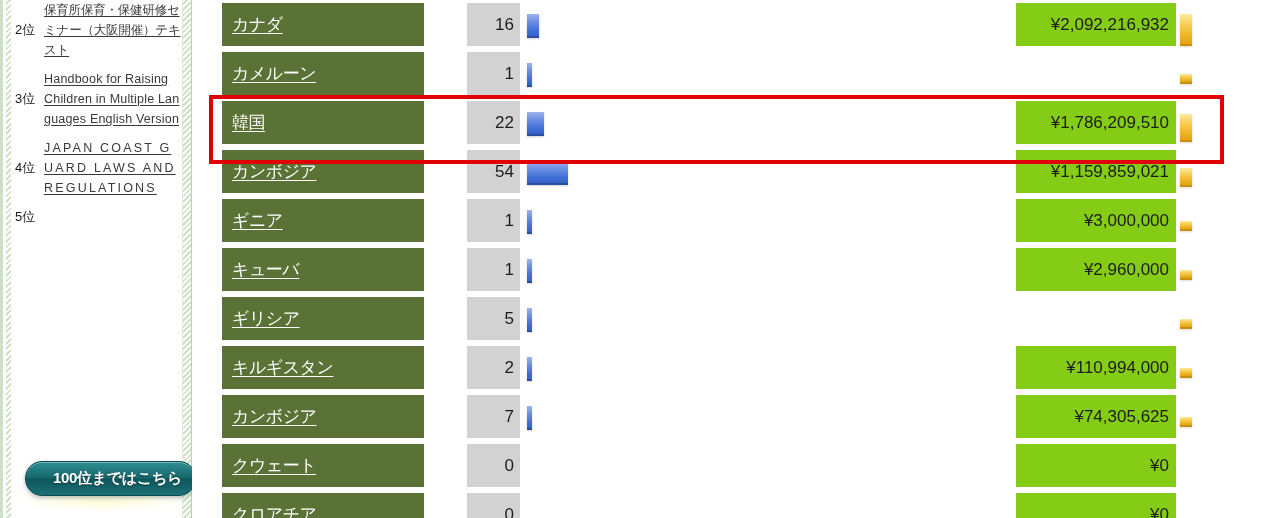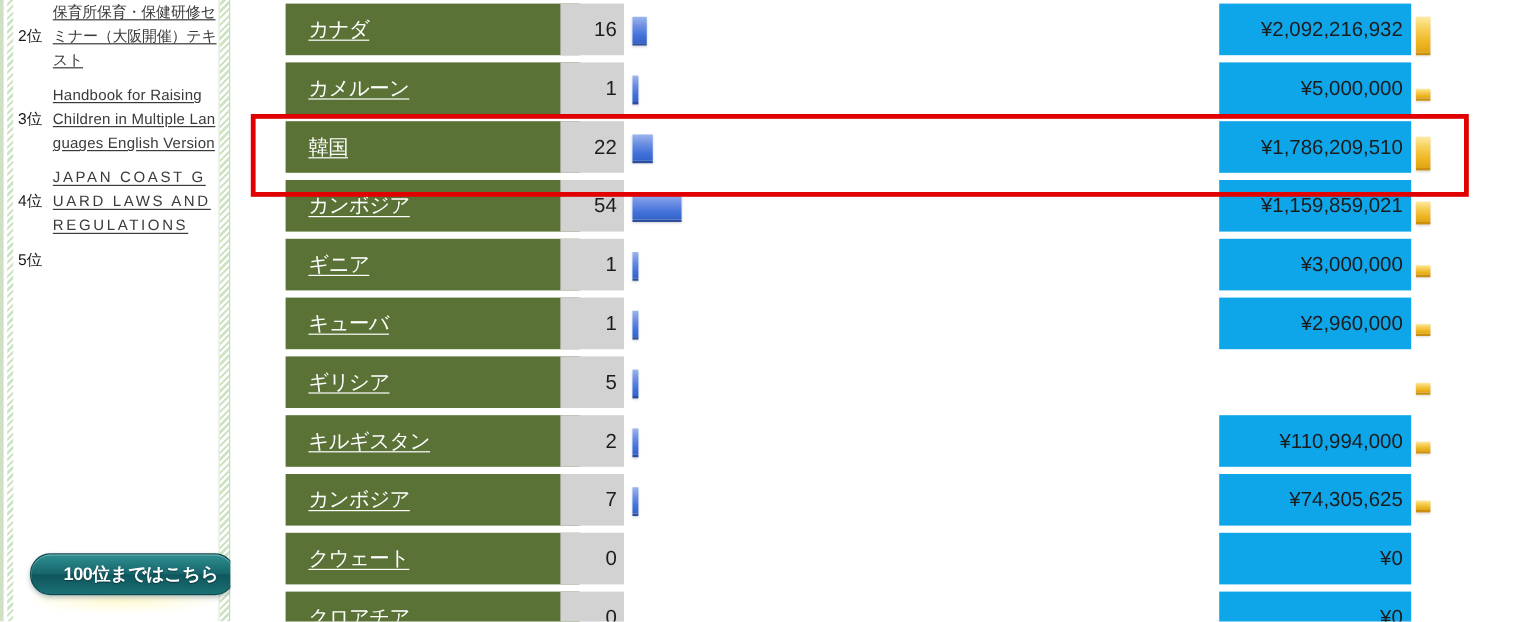--- a/index.html
+++ b/index.html
@@ -104,28 +104,27 @@
     width: 1058px;
   }
   .row {
     position: relative;
     height: 49px;
     margin-bottom: 0px;
   }
   .cell-country {
     position: absolute;
     left: 0; top: 3px;
-    width: 245px; height: 43px;
+    width: 202px; height: 43px;
     background: #556b2f;
     background: #5a7236;
     display: flex;
     align-items: center;
     box-sizing: border-box;
-    padding-left: 19px;
-    margin-left: 16px;
+    padding-left: 10px;
   }
   .country-label {
     color: #ffffff;
     font-size: 17px;
     text-decoration: underline;
     text-underline-offset: 3px;
     letter-spacing: -0.5px;
     white-space: nowrap;
   }
   .cell-count {
@@ -149,21 +148,21 @@
     left: 305px;
     height: 22px;
     background: linear-gradient(180deg, #9db5ee 0%, #6d8fe3 35%, #3f6fd8 75%, #3563c8 100%);
     border-bottom: 2px solid #2b4f9e;
     box-shadow: 0 1px 2px rgba(0,0,0,0.18);
   }
   .cell-amount {
     position: absolute;
     left: 794px; top: 3px;
     width: 160px; height: 43px;
-    background: #0ea5e9;
+    background: #84cc16;
     display: flex;
     align-items: center;
     justify-content: flex-end;
     box-sizing: border-box;
     padding-right: 7px;
   }
   .amount-label {
     color: #1c1c1c;
     font-size: 17px;
     white-space: nowrap;
@@ -236,23 +235,20 @@
         <div class="bar-gold" style="height: 30px; top: 14px;"></div>
       </div>
       <div class="row">
         <div class="cell-country">
           <span class="country-label">カメルーン</span>
         </div>
         <div class="cell-count">
           <span class="count-label">1</span>
         </div>
         <div class="bar-blue" style="width: 5px;"></div>
-        <div class="cell-amount">
-          <span class="amount-label">¥5,000,000</span>
-        </div>
         <div class="bar-gold" style="height: 8px; top: 25px;"></div>
       </div>
       <div class="row">
         <div class="cell-country">
           <span class="country-label">韓国</span>
         </div>
         <div class="cell-count">
           <span class="count-label">22</span>
         </div>
         <div class="bar-blue" style="width: 17px;"></div>

